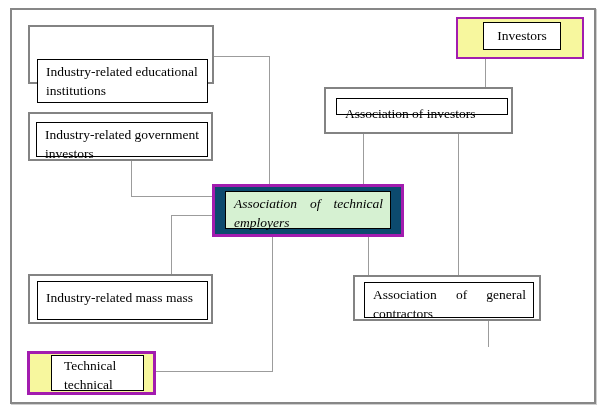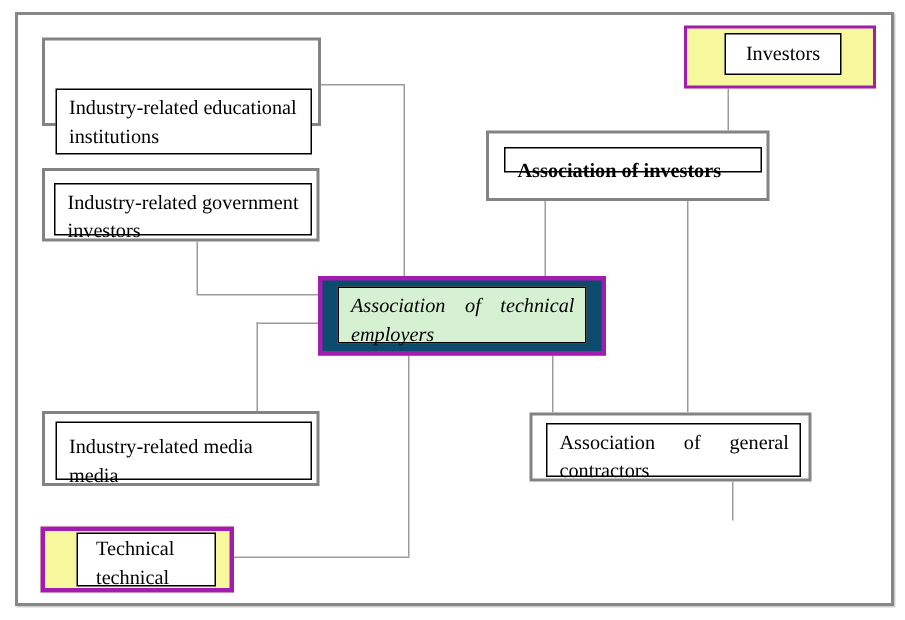--- a/index.html
+++ b/index.html
@@ -56,33 +56,33 @@
 
   <div class="node" style="left:28px;top:25px;width:186px;height:59px;">
     <div class="node-inner txt" style="left:7px;top:6px;width:171px;height:44px;margin-top:26px;">Industry-related educational institutions</div>
   </div>
 
   <div class="node" style="left:28px;top:112px;width:185px;height:49px;">
     <div class="node-inner txt" style="left:6px;top:8px;width:172px;height:35px;">Industry-related government investors</div>
   </div>
 
   <div class="node" style="left:28px;top:274px;width:185px;height:50px;">
-    <div class="node-inner txt" style="left:7px;top:5px;width:171px;height:39px;padding-top:6px;">Industry-related media media</div>
+    <div class="node-inner txt" style="left:7px;top:5px;width:171px;height:39px;padding-top:6px;">Industry-related mass mass</div>
   </div>
 
   <div class="hl" style="left:212px;top:184px;width:192px;height:53px;background:#0c4a6e;font-style:italic;">
     <div class="node-inner txt justify" style="left:10px;top:4px;width:166px;height:38px;background:#d6f1d2;padding-right:7px;">Association of technical employers</div>
   </div>
 
   <div class="hl" style="left:456px;top:17px;width:128px;height:42px;background:#f7f79e;border-width:2.5px;">
     <div class="node-inner center" style="left:25px;top:3px;width:78px;height:28px;line-height:25px;">Investors</div>
   </div>
 
   <div class="node" style="left:324px;top:87px;width:189px;height:47px;">
-    <div class="node-inner txt" style="left:10px;top:9px;width:172px;height:17px;line-height:25px;font-weight:bold;">Association of investors</div>
+    <div class="node-inner txt" style="left:10px;top:9px;width:172px;height:17px;line-height:25px;">Association of investors</div>
   </div>
 
   <div class="node" style="left:333px;top:275px;width:188px;height:46px;margin-left:20px;">
     <div class="node-inner txt justify" style="left:9px;top:5px;width:170px;height:36px;padding-right:7px;">Association of general contractors</div>
   </div>
 
   <div class="hl" style="left:27px;top:351px;width:129px;height:44px;background:#f7f79e;">
     <div class="node-inner" style="left:21px;top:1px;width:93px;height:36px;padding:0 2px 0 12px;">Technical technical</div>
   </div>
 

